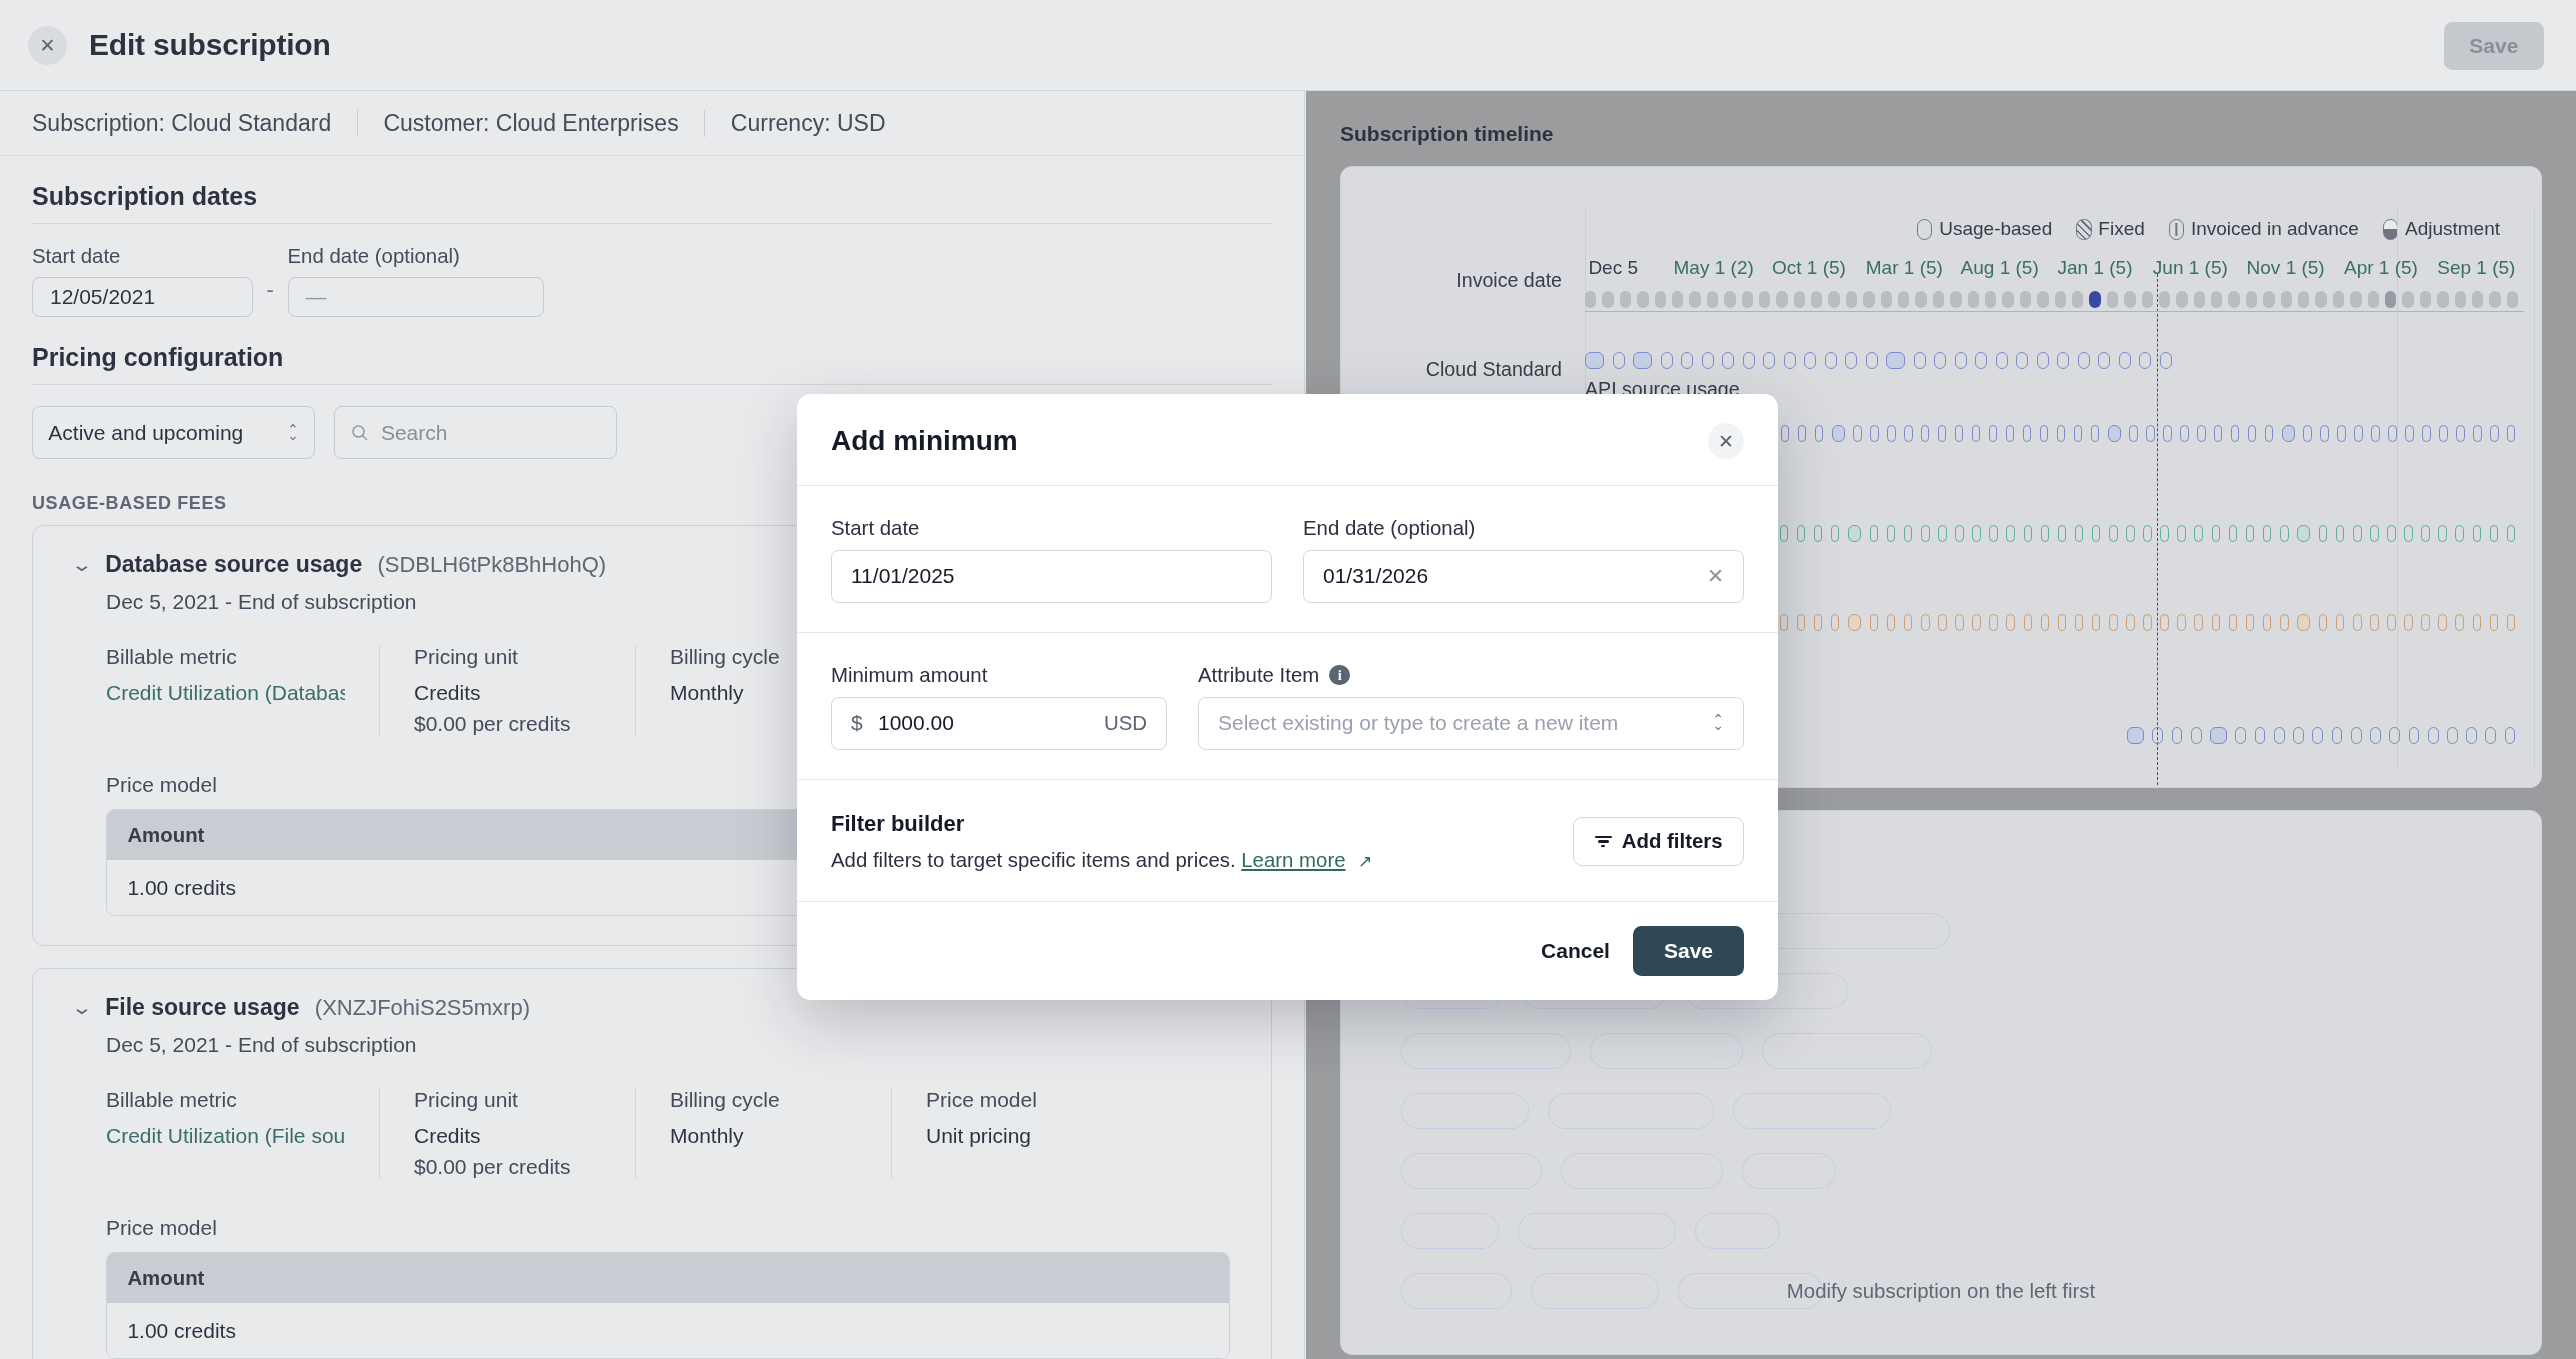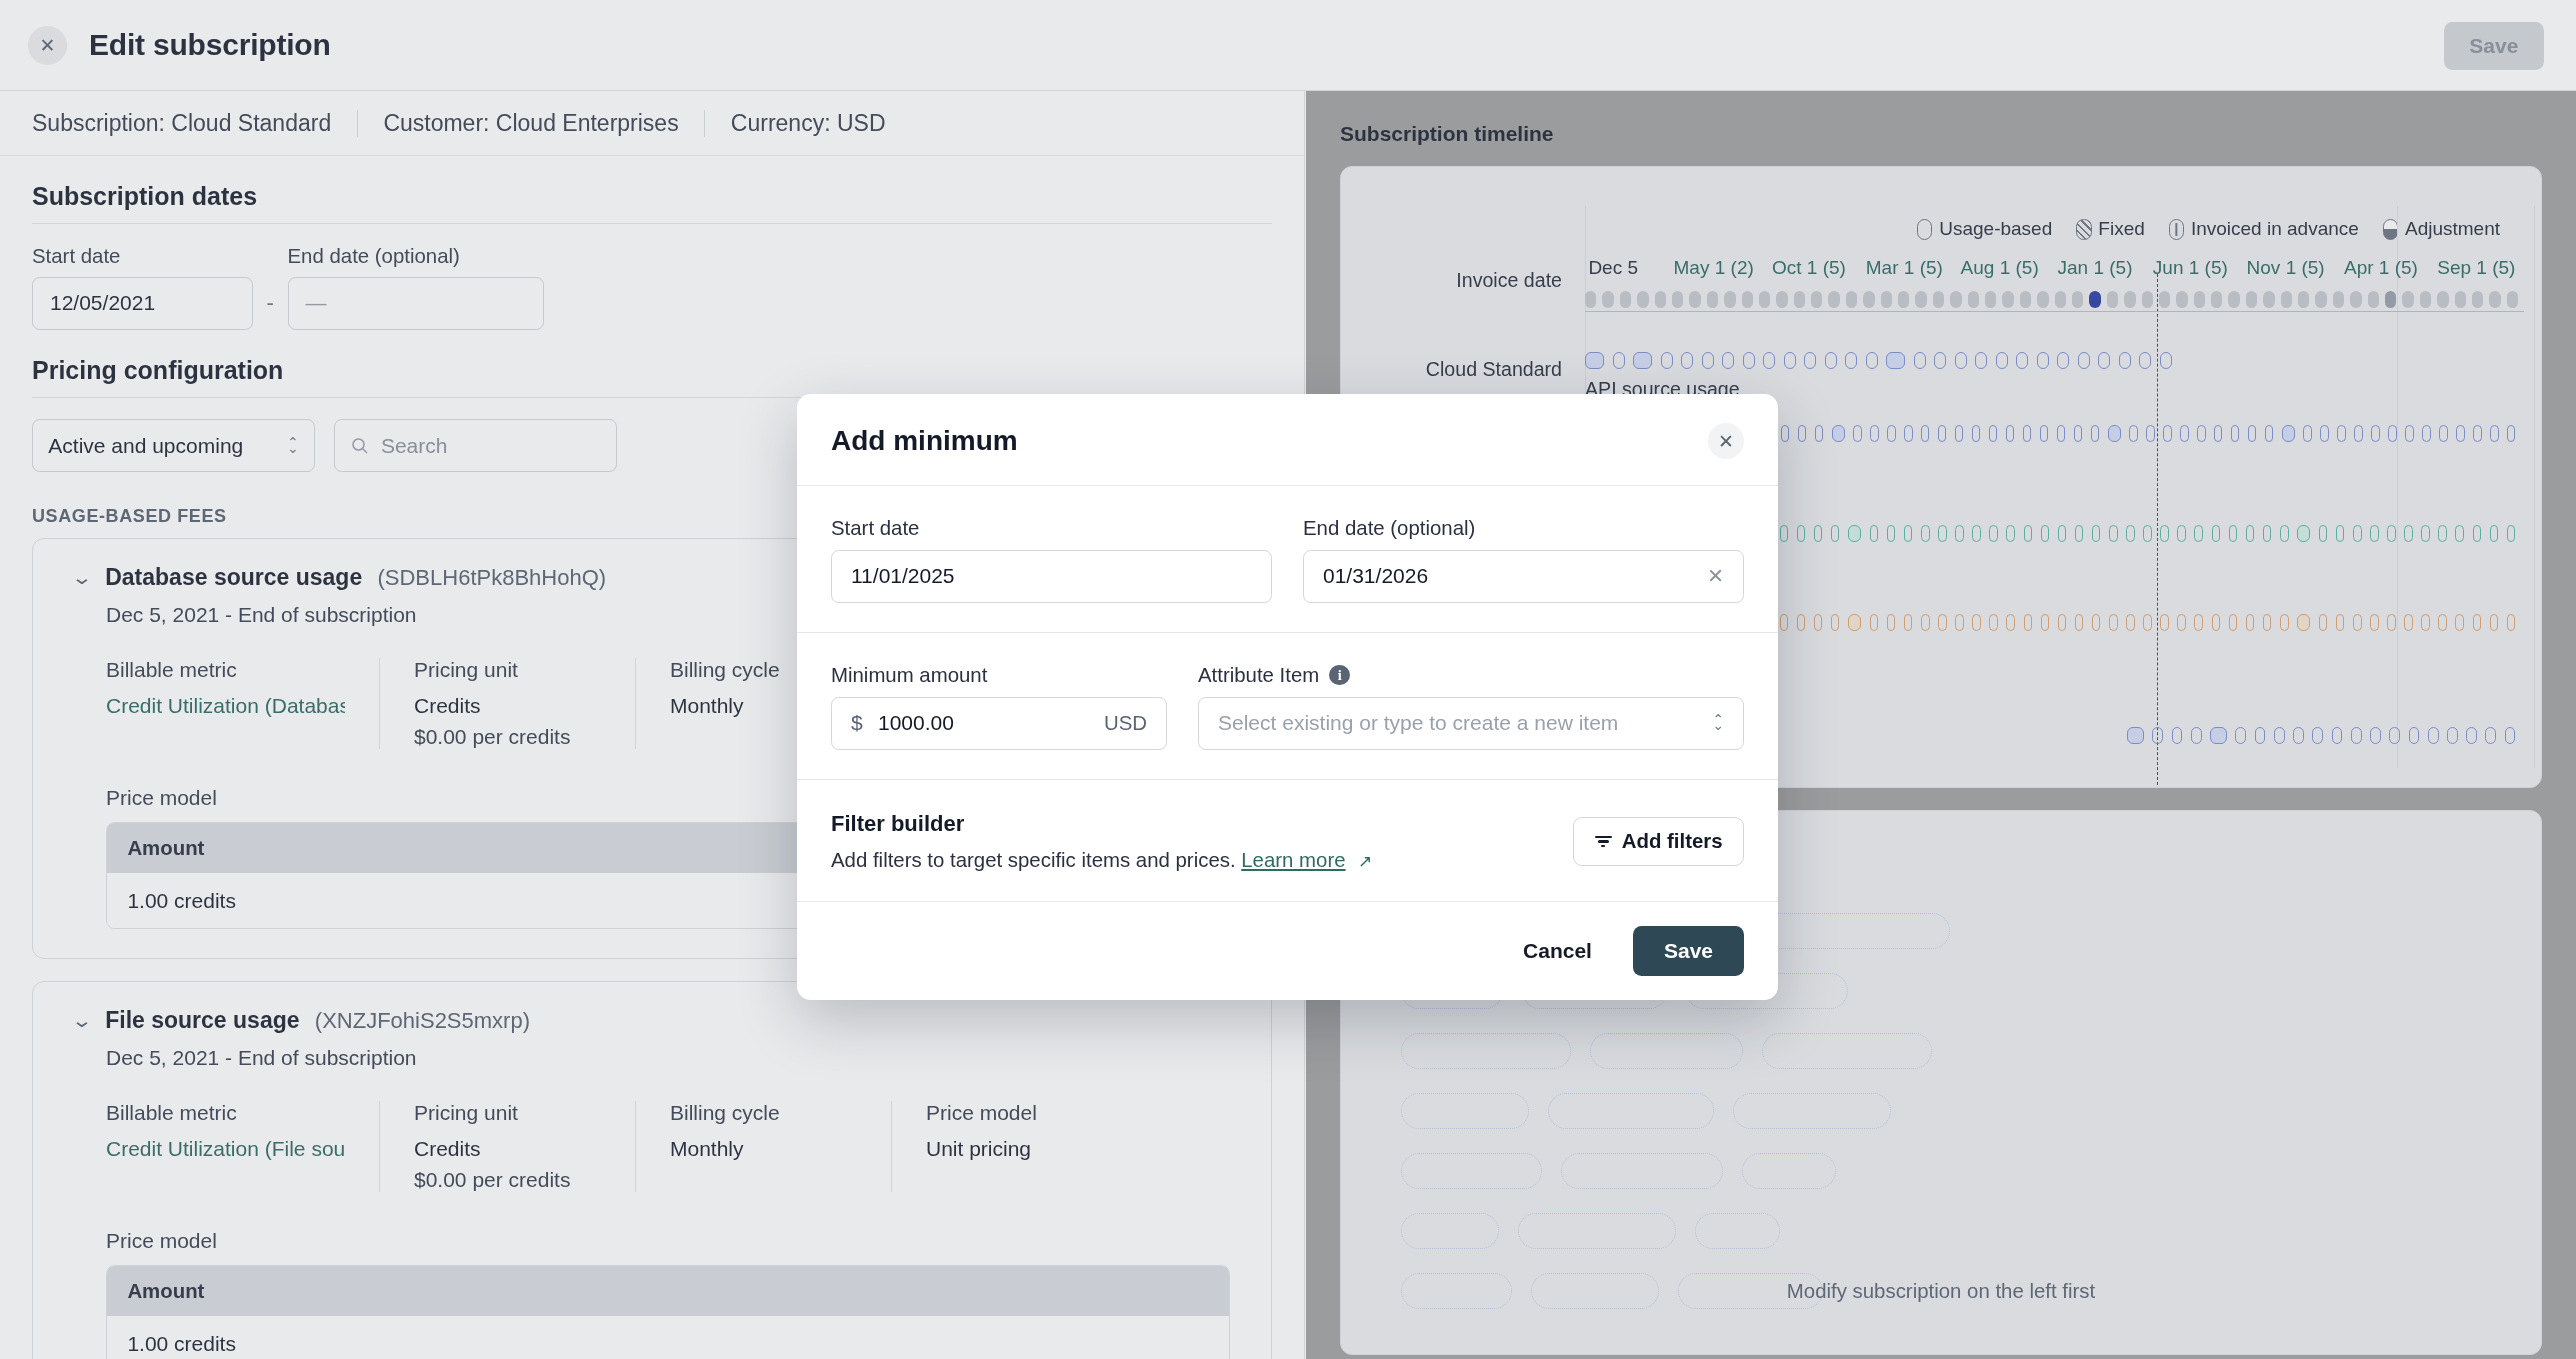--- a/index.html
+++ b/index.html
@@ -67,21 +67,21 @@
   .meta-item + .meta-item { padding-left: 25.6px; border-left: 0.9px solid #dcdfe3; }
 
   .sec-title {
     font-size: 25px; font-weight: 700; color: #1e2433;
     padding: 25.6px 0 12px 32px;
   }
   .sec-rule { height: 0.9px; background: #e6e8eb; margin: 0 0 0 32px; width: 1240px; }
 
   .field-label { font-size: 20.4px; color: #3b4251; margin-bottom: 8.5px; }
   .input-box {
-    height: 53px; border: 0.9px solid #d3d7dd; border-radius: 7.7px;
+    height: 40px; border: 0.9px solid #d3d7dd; border-radius: 7.7px;
     background: #fff; display: flex; align-items: center;
     padding: 10px 17px; font-size: 21px; color: #1e2433;
   }
   .dates-row {
     display: flex; align-items: flex-end; gap: 13.6px;
     padding: 22px 0 0 32px;
   }
   .dash { font-size: 22px; color: #6d7584; padding-bottom: 13.6px; }
   .muted-dash { color: #9aa1ac; }
 
@@ -273,21 +273,21 @@
     padding: 12px 20.4px; font-size: 20.4px; color: #141a28; font-weight: 600;
     font-family: inherit; cursor: pointer;
   }
   .filter-ico { display: flex; flex-direction: column; gap: 2.6px; align-items: center; }
   .filter-ico i { display: block; background: #141a28; height: 2.1px; border-radius: 1.7px; }
   .filter-ico i:nth-child(1) { width: 17px; }
   .filter-ico i:nth-child(2) { width: 11px; }
   .filter-ico i:nth-child(3) { width: 4.3px; }
 
   .m-foot {
-    display: flex; align-items: center; justify-content: flex-end; gap: 24px;
+    display: flex; align-items: center; justify-content: flex-end; gap: 6px;
     padding: 24px 34px; border-top: 0.9px solid #e6e8eb;
   }
   .btn-text {
     background: none; border: none; font-size: 21px; color: #141a28;
     font-weight: 600; font-family: inherit; cursor: pointer; padding: 12px 17px;
   }
   .btn-primary {
     background: #2e4856; color: #fff; border: none; border-radius: 8.5px;
     padding: 12.8px 31px; font-size: 21px; font-weight: 700;
     font-family: inherit; cursor: pointer;

